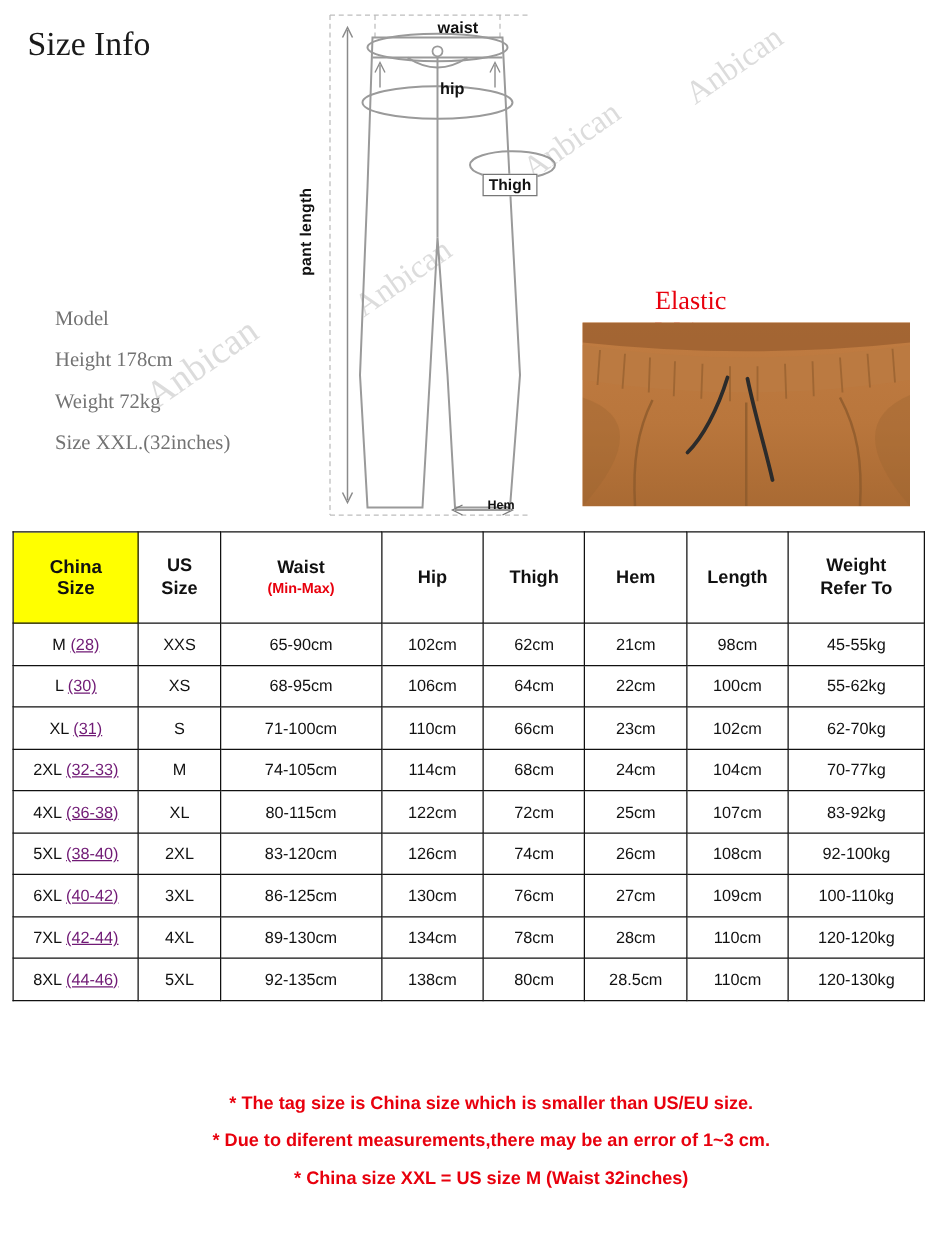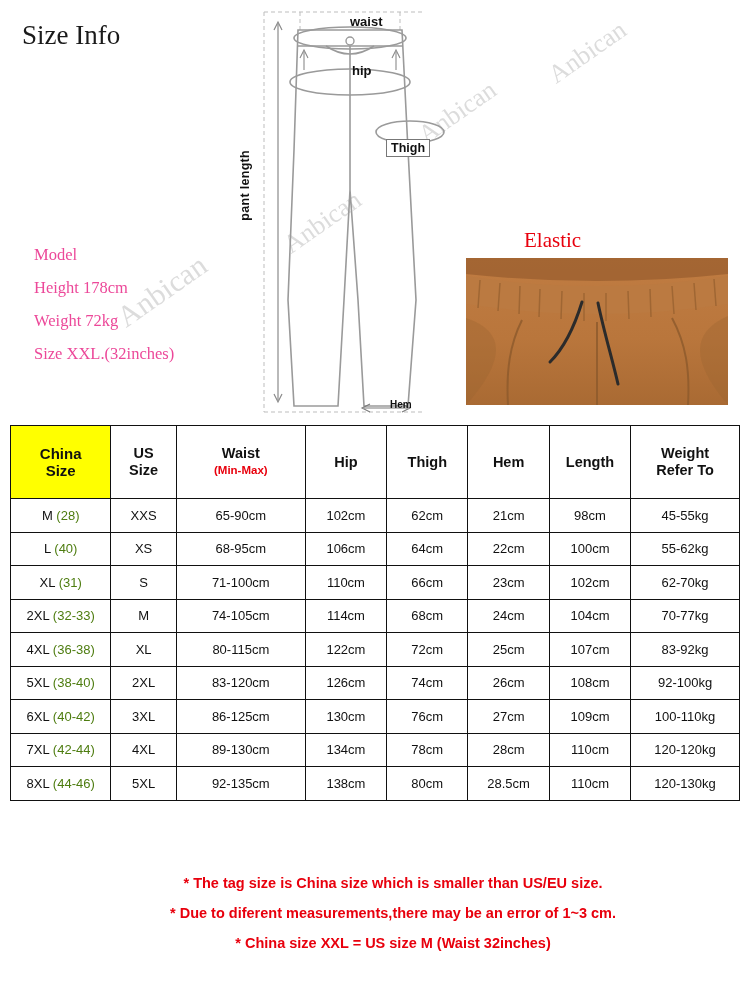--- a/index.html
+++ b/index.html
@@ -27,23 +27,23 @@
     left: 22px;
     top: 20px;
     font-size: 27px;
     color: #1a1a1a;
     font-family: "Liberation Serif", serif;
   }
 
   
   #model-info {
     position: absolute;
-    left: 34px;
+    left: 44px;
     top: 238px;
-    color: #ec4899;
+    color: #737373;
     font-size: 16.5px;
     font-family: "Liberation Serif", serif;
     line-height: 33px;
   }
   #model-info div { white-space: nowrap; }
 
   
   .wm {
     position: absolute;
     color: rgba(150,150,150,0.33);
@@ -149,21 +149,21 @@
     color: #e8000d;
     font-size: 11.5px;
     font-weight: bold;
   }
   th .big { font-size: 14.5px; }
   td.col-china {
     font-weight: bold;
     font-size: 12.5px;
     color: #111;
   }
-  td.col-china .paren { color: #4d7c0f; }
+  td.col-china .paren { color: #701a75; text-decoration: underline; }
   td.col-weight {
     color: #e8000d;
     font-weight: bold;
     font-size: 12.5px;
   }
 
   
   col.c0 { width: 95px; }
   col.c1 { width: 62px; }
   col.c2 { width: 122px; }
@@ -357,21 +357,21 @@
         <td class="col-china"><span>M</span> <span class="paren">(28)</span></td>
         <td>XXS</td>
         <td>65-90cm</td>
         <td>102cm</td>
         <td>62cm</td>
         <td>21cm</td>
         <td>98cm</td>
         <td class="col-weight">45-55kg</td>
       </tr>
       <tr>
-        <td class="col-china"><span>L</span> <span class="paren">(40)</span></td>
+        <td class="col-china"><span>L</span> <span class="paren">(30)</span></td>
         <td>XS</td>
         <td>68-95cm</td>
         <td>106cm</td>
         <td>64cm</td>
         <td>22cm</td>
         <td>100cm</td>
         <td class="col-weight">55-62kg</td>
       </tr>
       <tr>
         <td class="col-china"><span>XL</span> <span class="paren">(31)</span></td>

